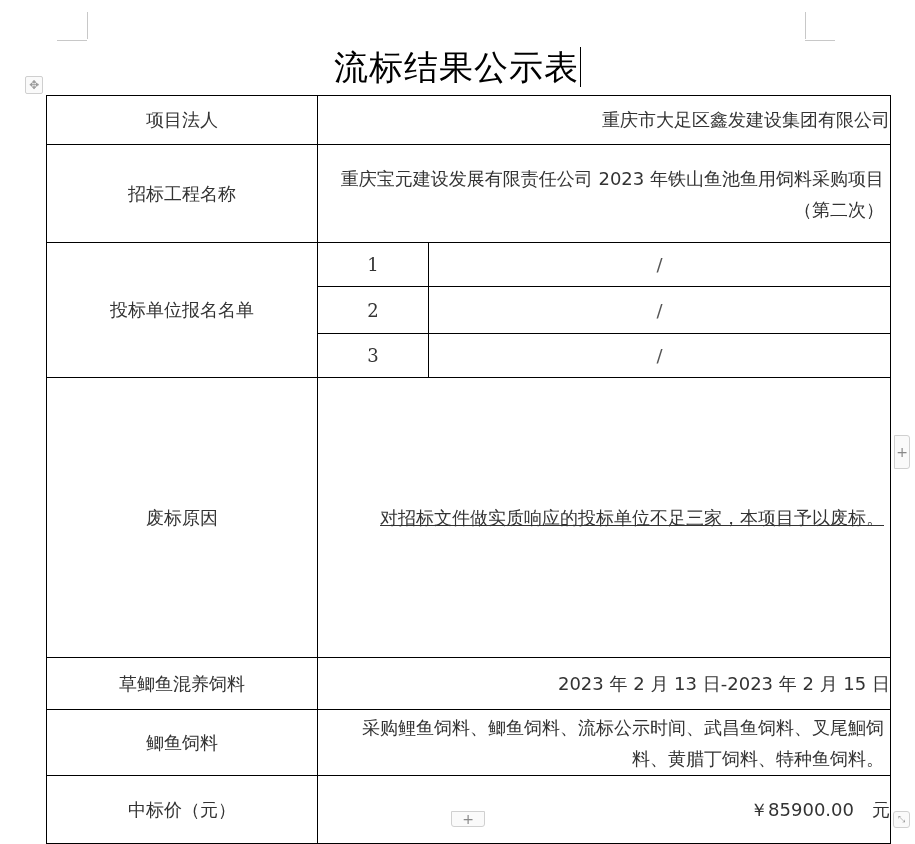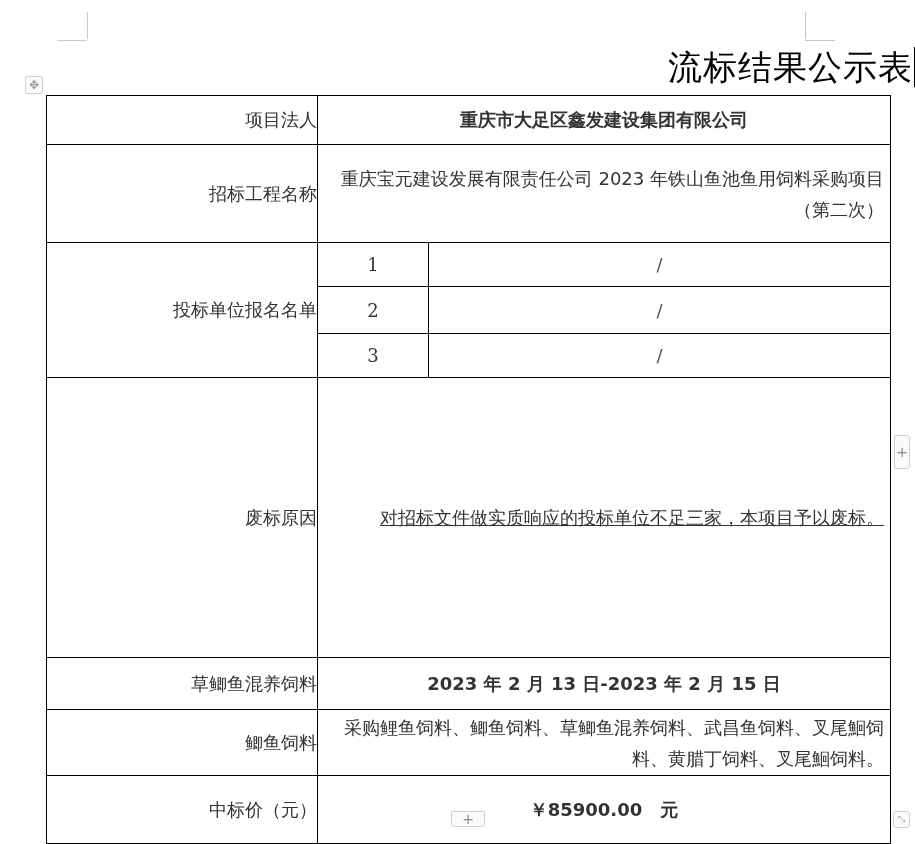--- a/index.html
+++ b/index.html
@@ -24,21 +24,21 @@
     .corner-tl-v { left: 87px; top: 12px; width: 0; height: 27px; border-width: 0 0 0 1px; }
     .corner-tl-h { left: 57px; top: 40px; width: 30px; height: 0; border-width: 1px 0 0 0; }
     .corner-tr-v { left: 805px; top: 12px; width: 0; height: 27px; border-width: 0 0 0 1px; }
     .corner-tr-h { left: 805px; top: 40px; width: 30px; height: 0; border-width: 1px 0 0 0; }
 
     .doc-title {
       position: absolute;
       left: 0;
       width: 915px;
       top: 42px;
-      text-align: right;
+      text-align: center;
       font-family: "DejaVu Serif", "Liberation Serif", serif;
       font-size: 34px;
       line-height: 50px;
       color: #000;
       letter-spacing: 1px;
     }
     .doc-title .caret {
       display: inline-block;
       width: 1px;
       height: 40px;
@@ -74,26 +74,25 @@
       table-layout: fixed;
       font-size: 18px;
       color: #333;
     }
     table.main td {
       border: 1.5px solid #000;
       padding: 0;
       vertical-align: middle;
     }
     td.label {
+      text-align: center;
+      width: 271px;
+    }
+    td.value-center {
       text-align: right;
-      width: 271px;
-    }
-    td.value-center {
-      text-align: center;
-      font-weight: bold;
     }
     td.value-left {
       text-align: right;
       padding-left: 10px !important;
       padding-right: 6px !important;
       line-height: 31px;
     }
     td.num {
       text-align: center;
       width: 110px;
@@ -204,21 +203,21 @@
     <tr style="height:280px">
       <td class="label">废标原因</td>
       <td class="value-left reason-text" colspan="2">对招标文件做实质响应的投标单位不足三家，本项目予以废标。</td>
     </tr>
     <tr style="height:52px">
       <td class="label">草鲫鱼混养饲料</td>
       <td class="value-center" colspan="2">2023 年 2 月 13 日-2023 年 2 月 15 日</td>
     </tr>
     <tr style="height:66px">
       <td class="label">鲫鱼饲料</td>
-      <td class="value-left" colspan="2" style="vertical-align:top;padding-top:2px">采购鲤鱼饲料、鲫鱼饲料、草鲫鱼混养饲料、武昌鱼饲料、叉尾鮰饲料、黄腊丁饲料、叉尾鮰饲料。</td>
+      <td class="value-left" colspan="2" style="vertical-align:top;padding-top:2px">采购鲤鱼饲料、鲫鱼饲料、流标公示时间、武昌鱼饲料、叉尾鮰饲料、黄腊丁饲料、特种鱼饲料。</td>
     </tr>
     <tr style="height:68px">
       <td class="label">中标价（元）</td>
       <td class="value-center" colspan="2">￥85900.00　元</td>
     </tr>
   </tbody>
 </table>
 
 <div class="add-col-btn">
   <span>+</span>

